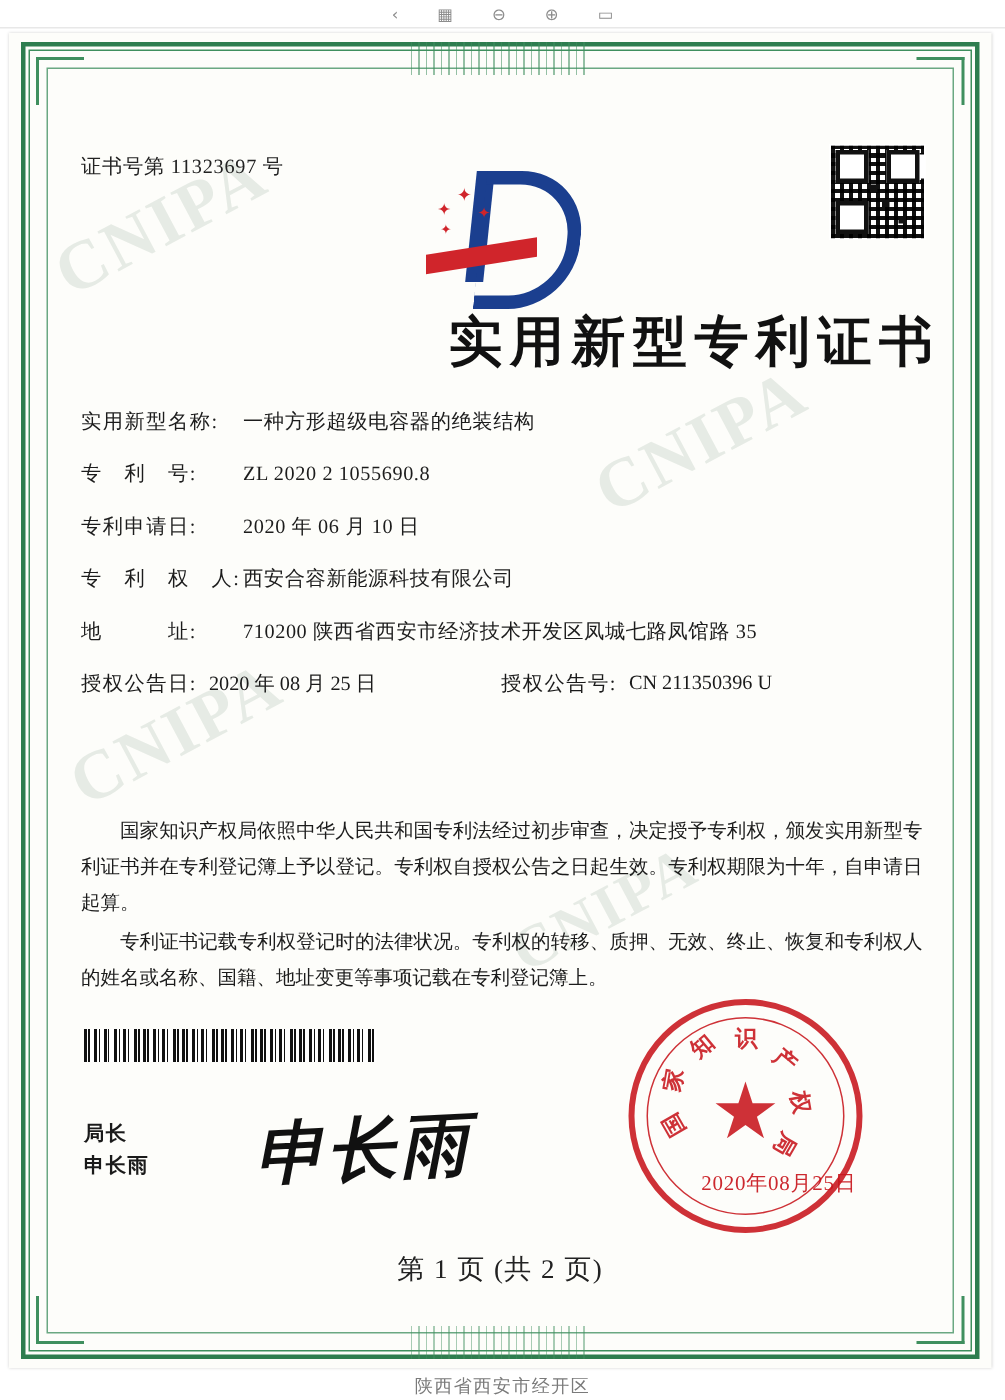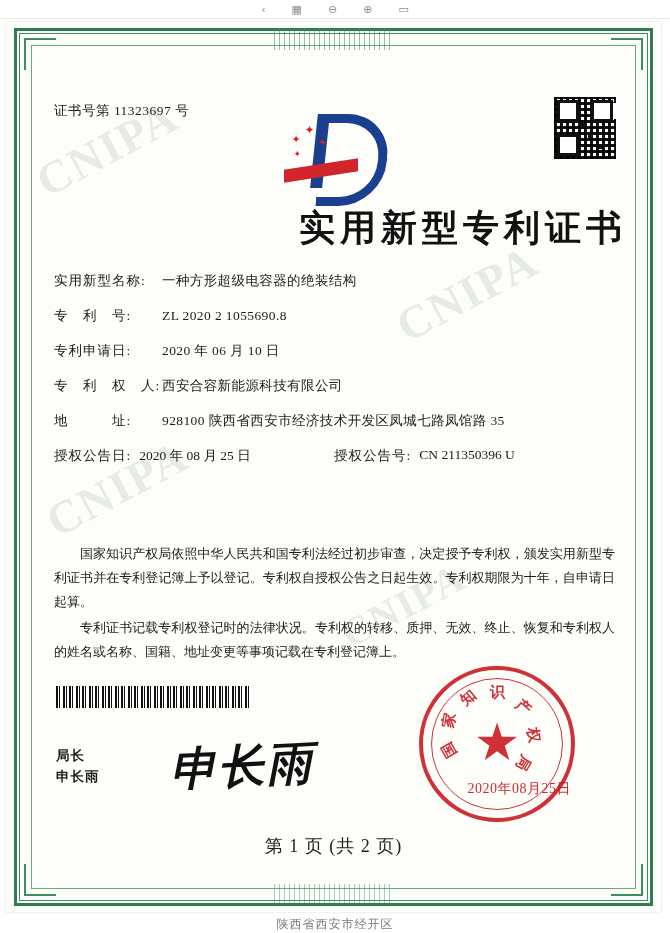--- a/index.html
+++ b/index.html
@@ -464,21 +464,21 @@
         <div class="field-value">2020 年 06 月 10 日</div>
       </div>
 
       <div class="field-row">
         <div class="field-label">专　利　权　人:</div>
         <div class="field-value">西安合容新能源科技有限公司</div>
       </div>
 
       <div class="field-row">
         <div class="field-label">地　　　址:</div>
-        <div class="field-value">928100  陕西省西安市经济技术开发区凤城七路凤馆路 35</div>
+        <div class="field-value">710200  陕西省西安市经济技术开发区凤城七路凤馆路 35</div>
       </div>
 
       <div class="row-pair">
         <div class="left">
           <span class="rlabel">授权公告日:</span>
           <span>2020 年 08 月 25 日</span>
         </div>
         <div class="right">
           <span class="rlabel">授权公告号:</span>
           <span>CN 211350396 U</span>

